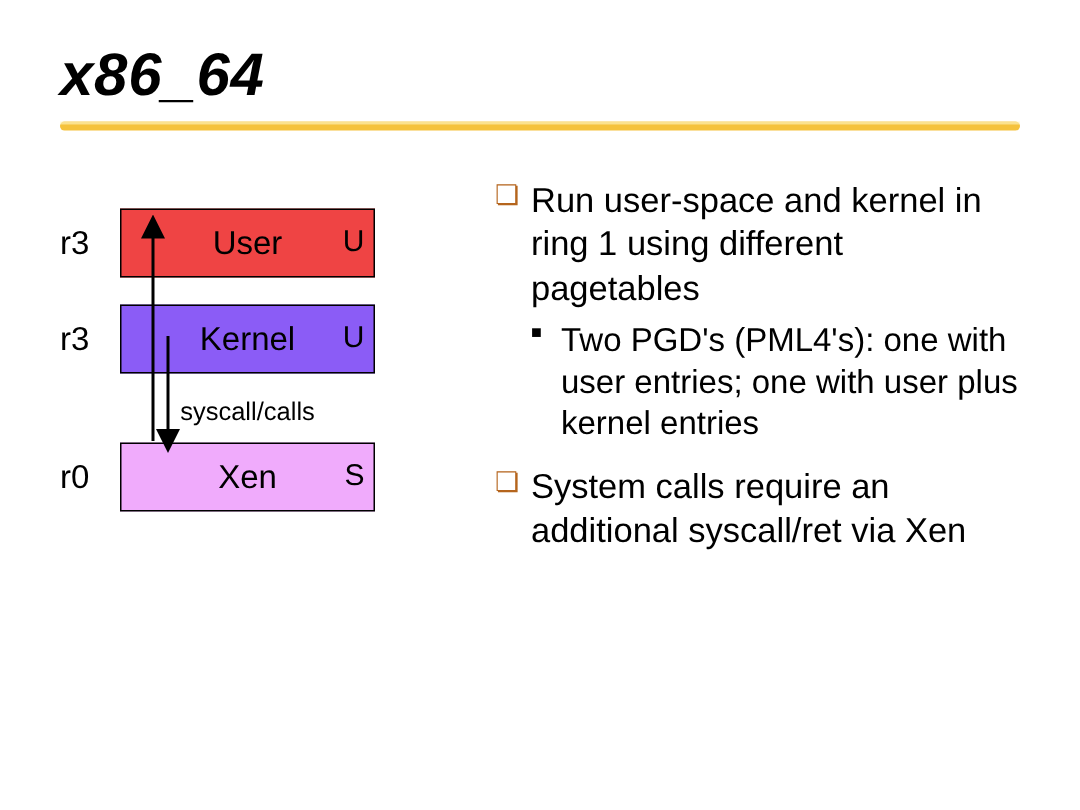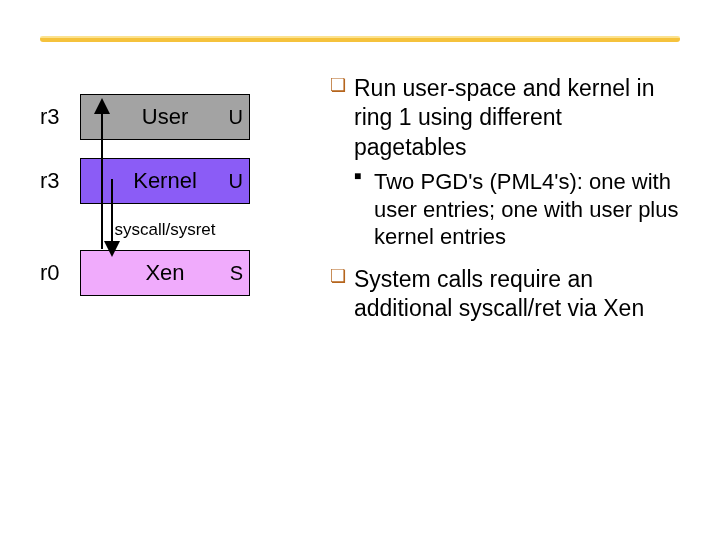--- a/index.html
+++ b/index.html
@@ -10,39 +10,40 @@
   .underline .stroke { position: absolute; left: 0; right: 0; height: 6px; background: #f5c23c; border-radius: 3px; top: 2px; }
   .underline .hi { position: absolute; left: 0; right: 0; height: 2px; background: #fff6c7; top: 2px; opacity: 0.6; }
   .body { display: flex; margin-top: 30px; }
   .left { width: 270px; padding-top: 20px; position: relative; }
   .right { flex: 1; padding-left: 20px; }
 
   .row { display: flex; align-items: center; margin-bottom: 18px; position: relative; }
   .row .lab { width: 40px; font-size: 22px; }
   .box { border: 1.5px solid #000; width: 170px; height: 46px; display: flex; align-items: center; justify-content: center; position: relative; font-size: 22px; }
   .box .u { position: absolute; right: 6px; top: 50%; transform: translateY(-50%); font-size: 20px; }
-  .user  { background: #a3a3a3; }
+  .user  { background: #ef4444; }
   .kern  { background: #8b5cf6; }
   .xen   { background: #f0abfc; }
   .sublabel { text-align: center; font-size: 17px; margin: -2px 0 10px 40px; width: 170px; }
 
   .arrow-svg { position: absolute; left: 54px; top: 10px; width: 30px; height: 230px; pointer-events: none; }
 
   .b1 { list-style: none; }
   .b1 > li { position: relative; padding-left: 24px; font-size: 23px; line-height: 1.28; margin-bottom: 14px; }
   .b1 > li::before { content: "❏"; position: absolute; left: 0; top: 0; font-size: 18px; color: #b5651d; }
   .b2 { list-style: none; margin-top: 6px; }
   .b2 > li { position: relative; padding-left: 20px; font-size: 22px; line-height: 1.25; }
   .b2 > li::before { content: "■"; position: absolute; left: 0; top: 1px; font-size: 12px; color: #000; }
 </style>
 </head>
 <body>
 
 <div class="slide">
 
+  <div class="title">x86_64</div>
   <div class="underline">
     <div class="stroke"></div>
       <div class="hi"></div>
   </div>
 
   <div class="body">
 
     <div class="left">
 
       <div class="row">
@@ -54,21 +55,21 @@
       </div>
 
       <div class="row">
         <div class="lab">r3</div>
         <div class="box kern">
           <span>Kernel</span>
           <span class="u">U</span>
         </div>
       </div>
 
-      <div class="sublabel">syscall/sysret</div>
+      <div class="sublabel">syscall/calls</div>
 
       <div class="row">
         <div class="lab">r0</div>
         <div class="box xen">
           <span>Xen</span>
           <span class="u">S</span>
         </div>
       </div>
 
       <svg class="arrow-svg" viewBox="0 0 30 230">

